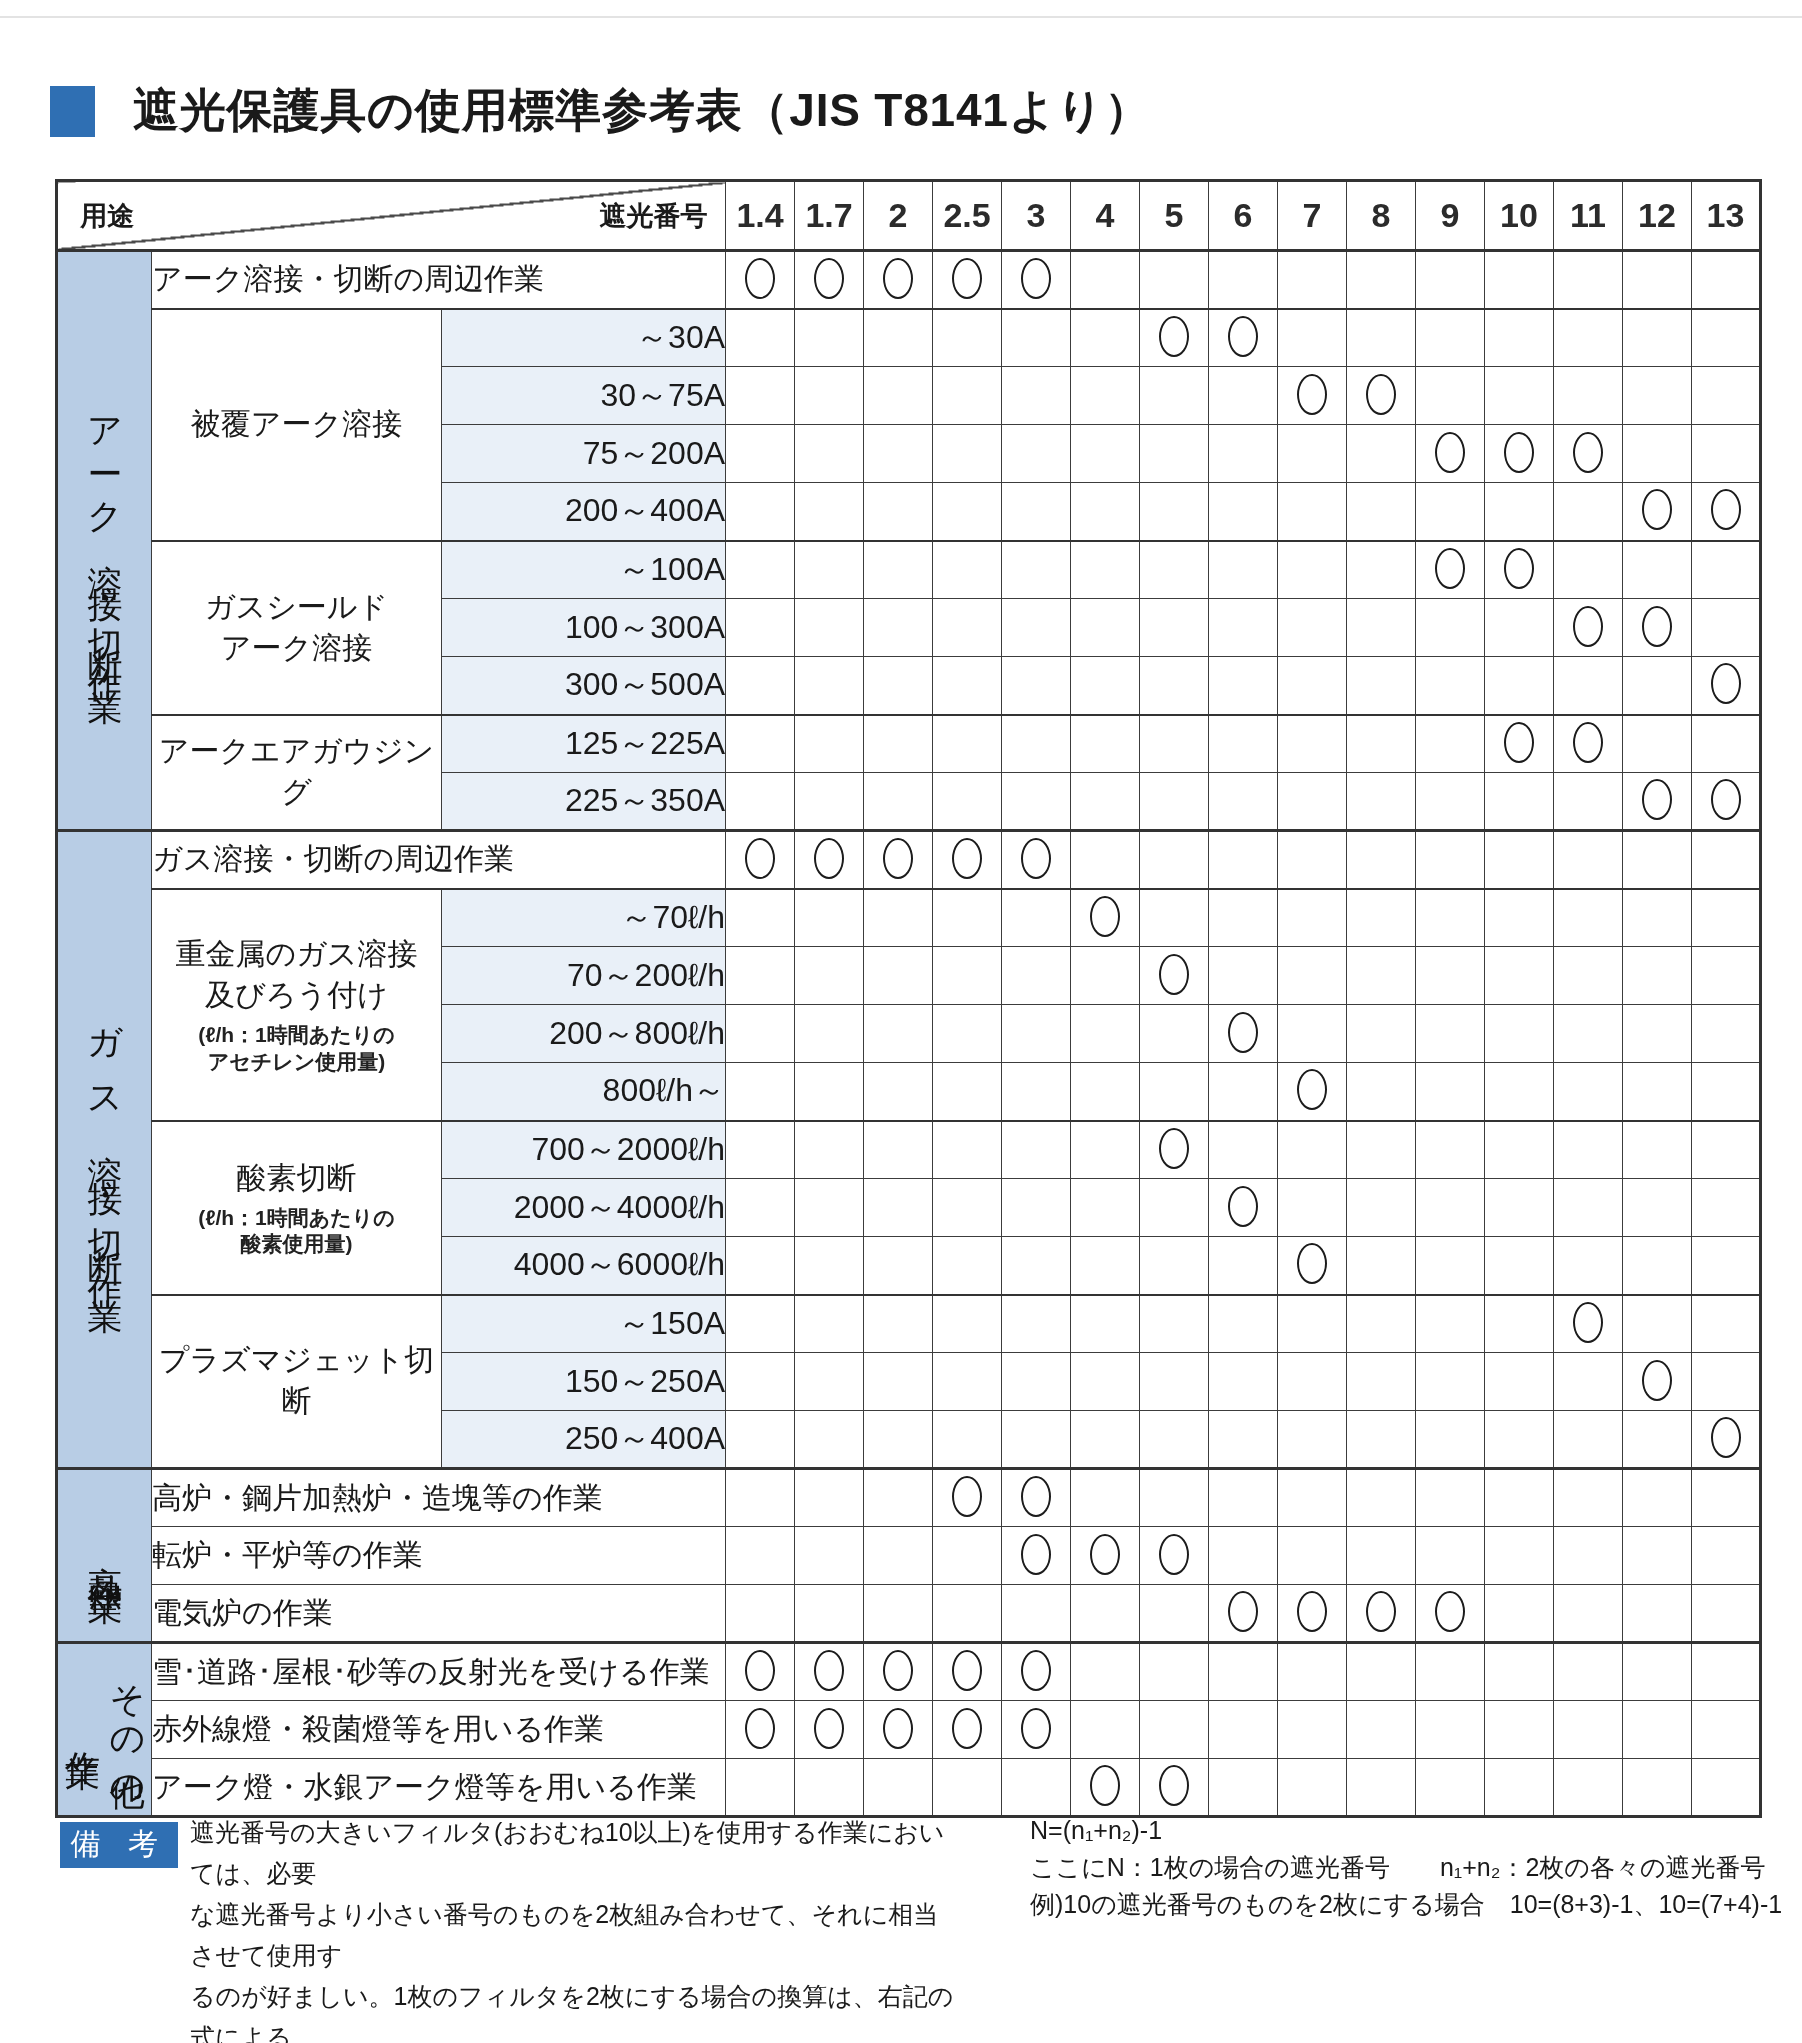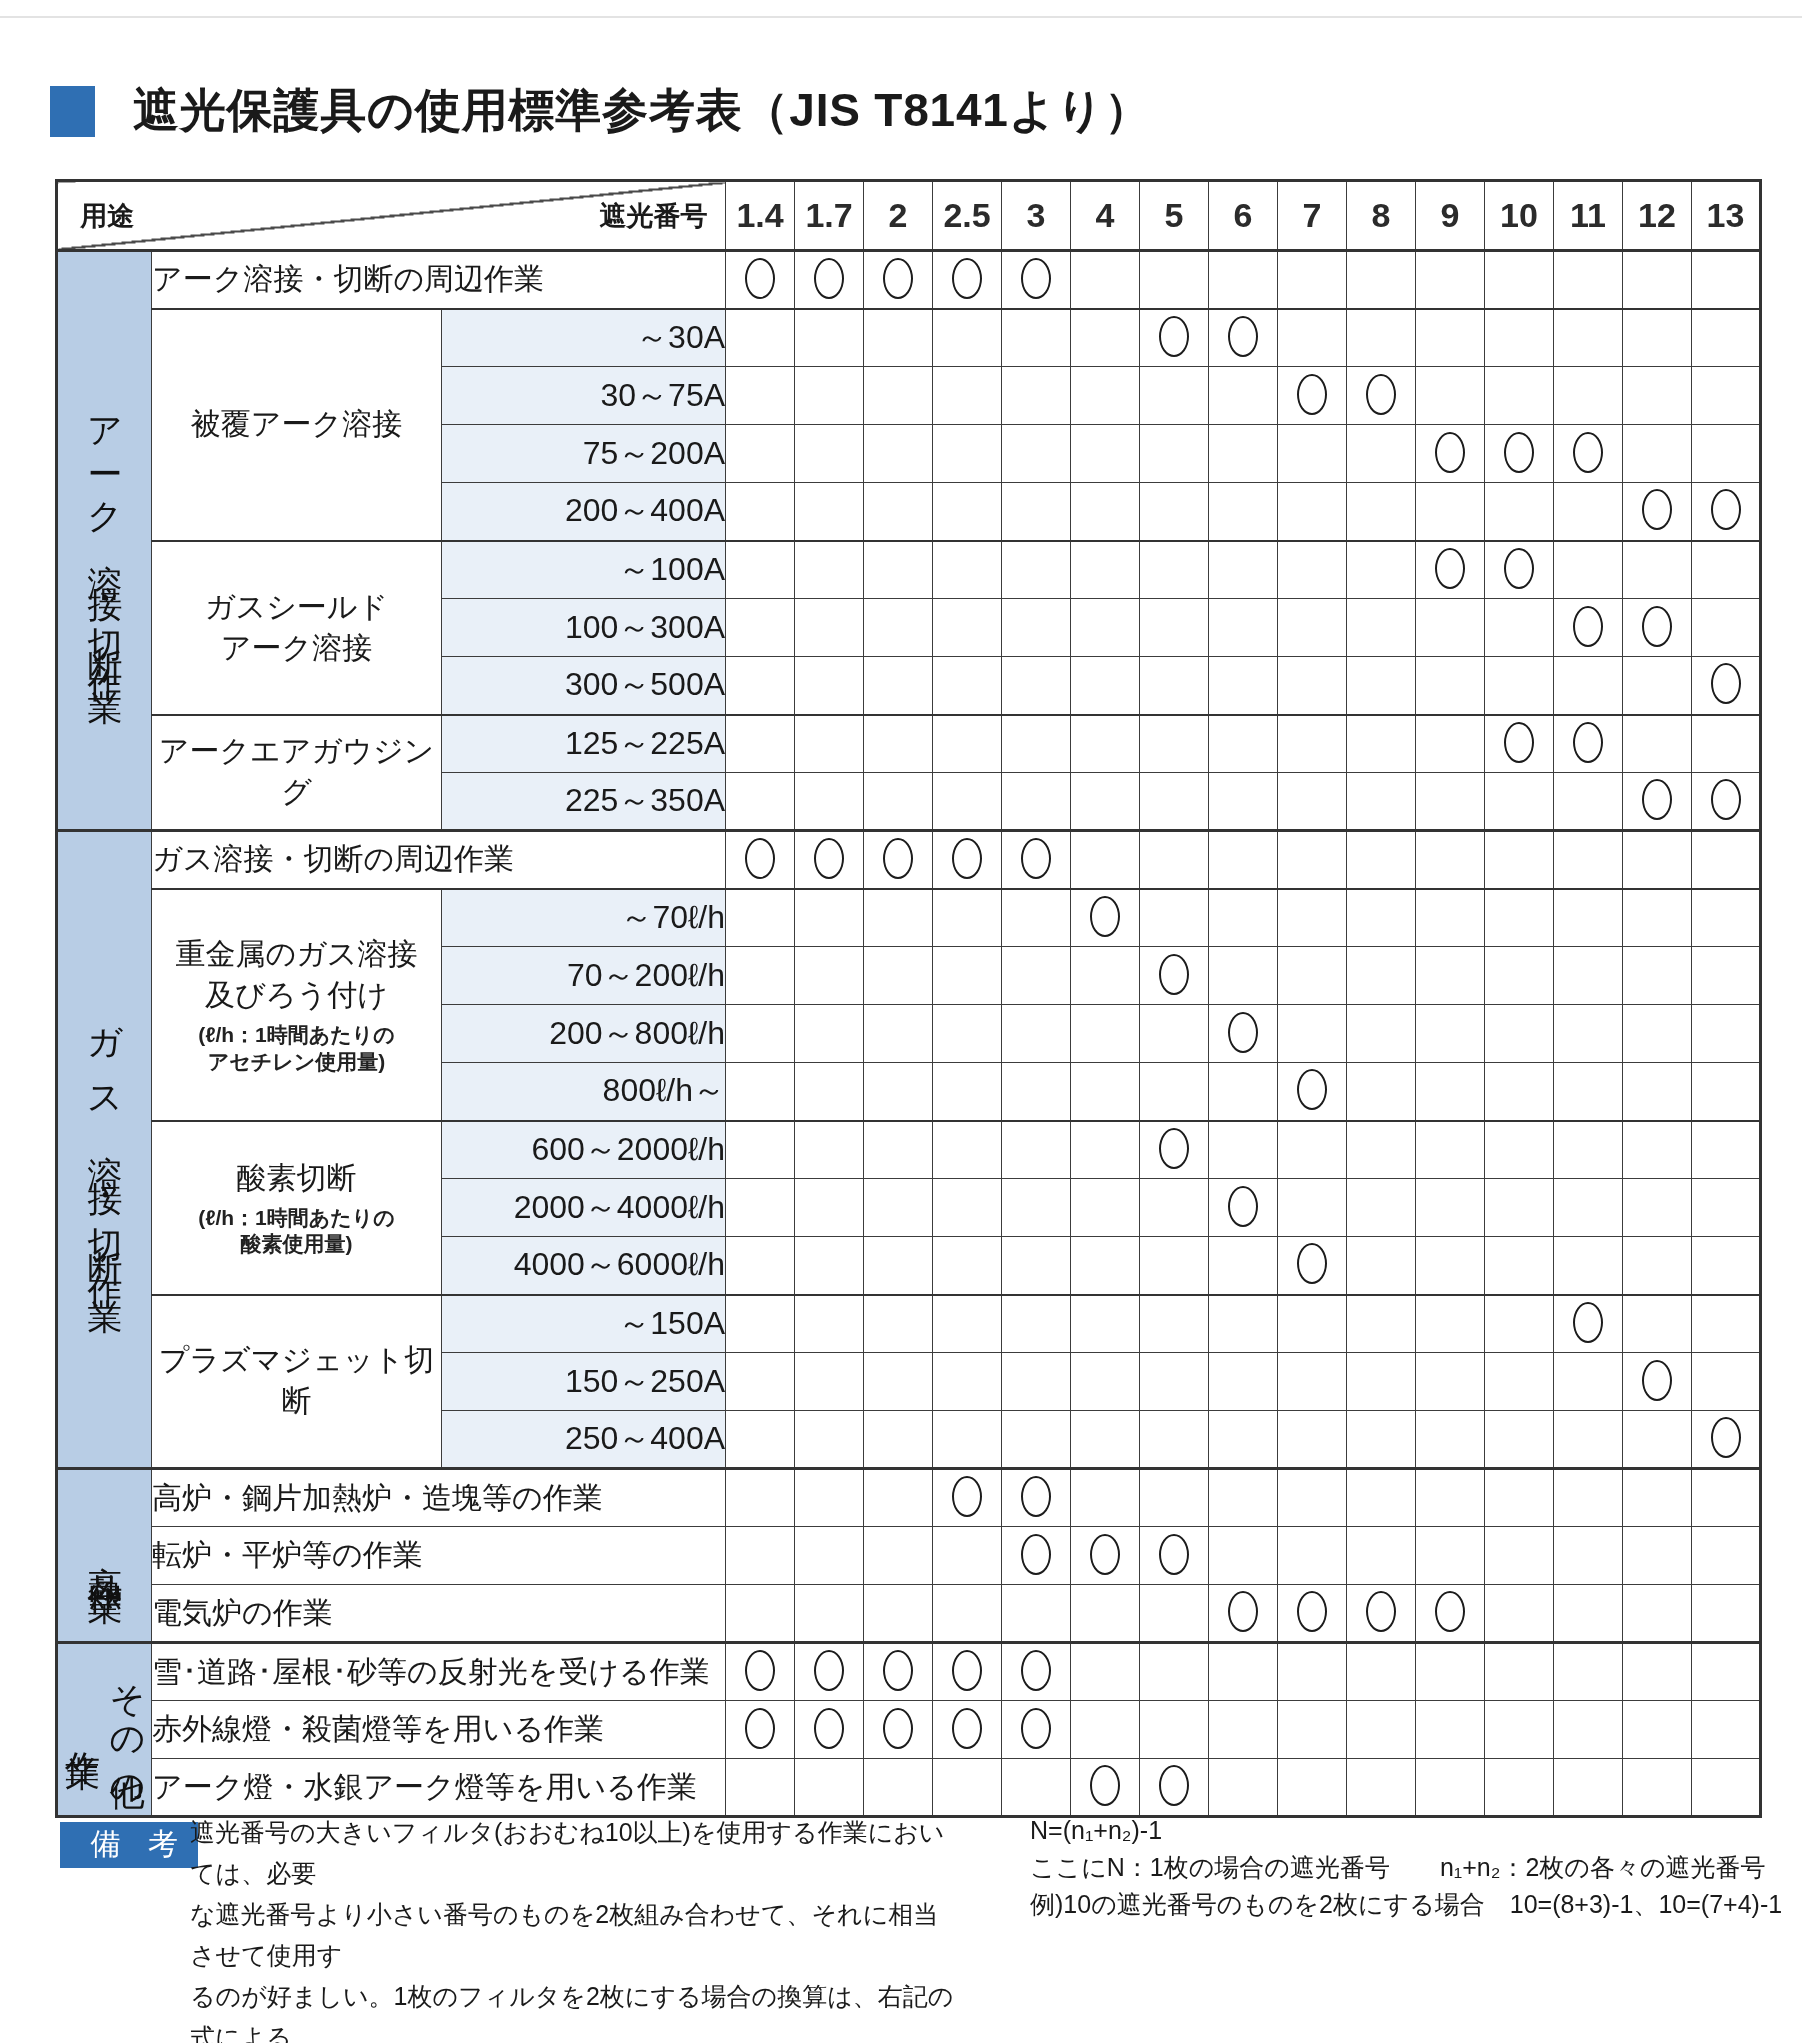--- a/index.html
+++ b/index.html
@@ -43,21 +43,21 @@
   td.wide-label{font-size:30px;padding-left:19px;text-align:left;vertical-align:middle;background:#fff;}
   td.sub-label{font-size:30px;padding-left:17.6px;text-align:center;vertical-align:middle;background:#fff;white-space:pre-line;}
   td.sub-label .note{font-size:21px;line-height:1.25;margin-top:6.4px;color:#222;font-weight:bold;}
   td.range-cell{background:var(--rangebg,#e9f0f8);font-size:32px;text-align:right;padding-right:24px;vertical-align:middle;}
   td.mark{text-align:center;vertical-align:middle;background:#fff;}
   span.circle{display:inline-block;width:30px;height:41px;border:2.4px solid #1c1c1c;border-radius:50%;box-sizing:border-box;}
   
   .remarks{position:absolute;left:0;top:1812px;width:1803px;}
   .remark-badge{
     position:absolute;left:60px;top:9.6px;width:118px;height:46px;background:var(--accent,#2f6fb3);
-    color:#fff;font-size:30px;display:flex;align-items:center;justify-content:center;letter-spacing:9.6px;padding-left:20px;
+    color:#fff;font-size:30px;display:flex;align-items:center;justify-content:center;letter-spacing:9.6px;
   }
   .remark-text{position:absolute;left:190px;top:0;width:766px;font-size:25px;line-height:41px;white-space:pre-line;}
   .formula-block{position:absolute;left:1030px;top:0;width:758px;font-size:25px;line-height:37px;white-space:pre-line;}
 </style>
 </head>
 <body>
 
 <div class="top-rule"></div>
 
 <div class="title-block">
@@ -371,21 +371,21 @@
         <td class="mark"></td>
         <td class="mark"></td>
         <td class="mark"></td>
         <td class="mark"></td>
         <td class="mark"></td>
         <td class="mark"></td>
       </tr>
       <tr class="r block-start">
         <td class="sub-label" rowspan="3"><div>酸素切断</div><div class="note">(ℓ/h：1時間あたりの
 酸素使用量)</div></td>
-        <td class="range-cell">600～2000ℓ/h</td>
+        <td class="range-cell">700～2000ℓ/h</td>
         <td class="mark"></td>
         <td class="mark"></td>
         <td class="mark"></td>
         <td class="mark"></td>
         <td class="mark"></td>
         <td class="mark"></td>
         <td class="mark"><span class="circle"></span></td>
         <td class="mark"></td>
         <td class="mark"></td>
         <td class="mark"></td>

